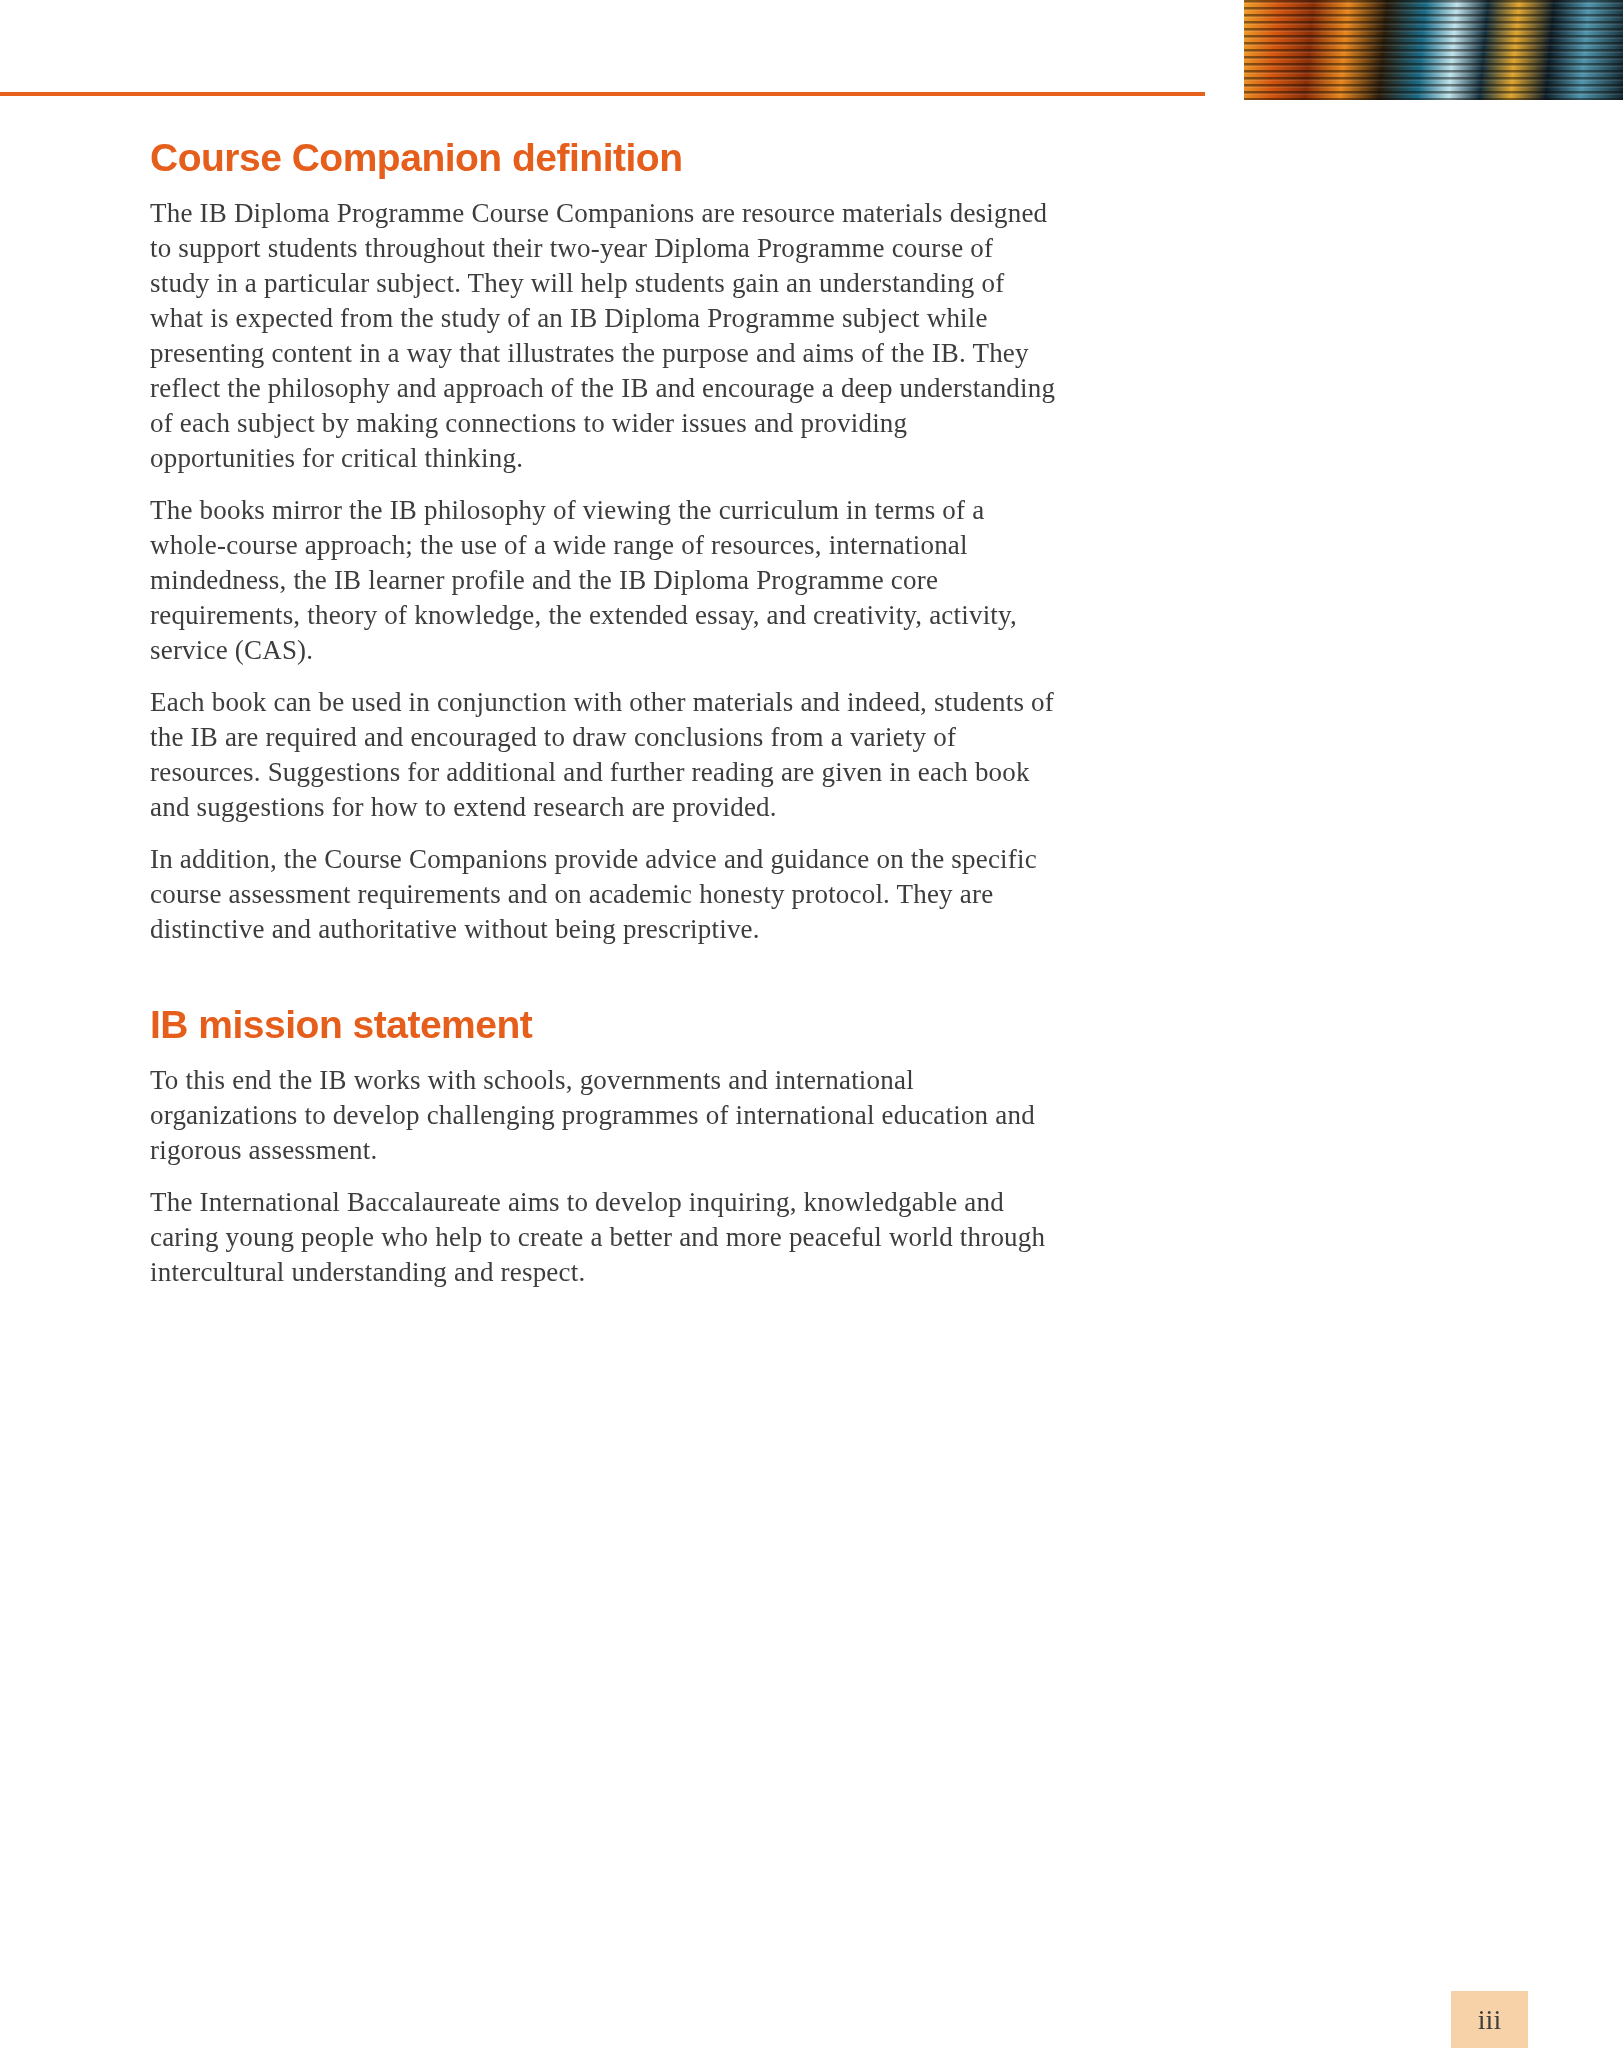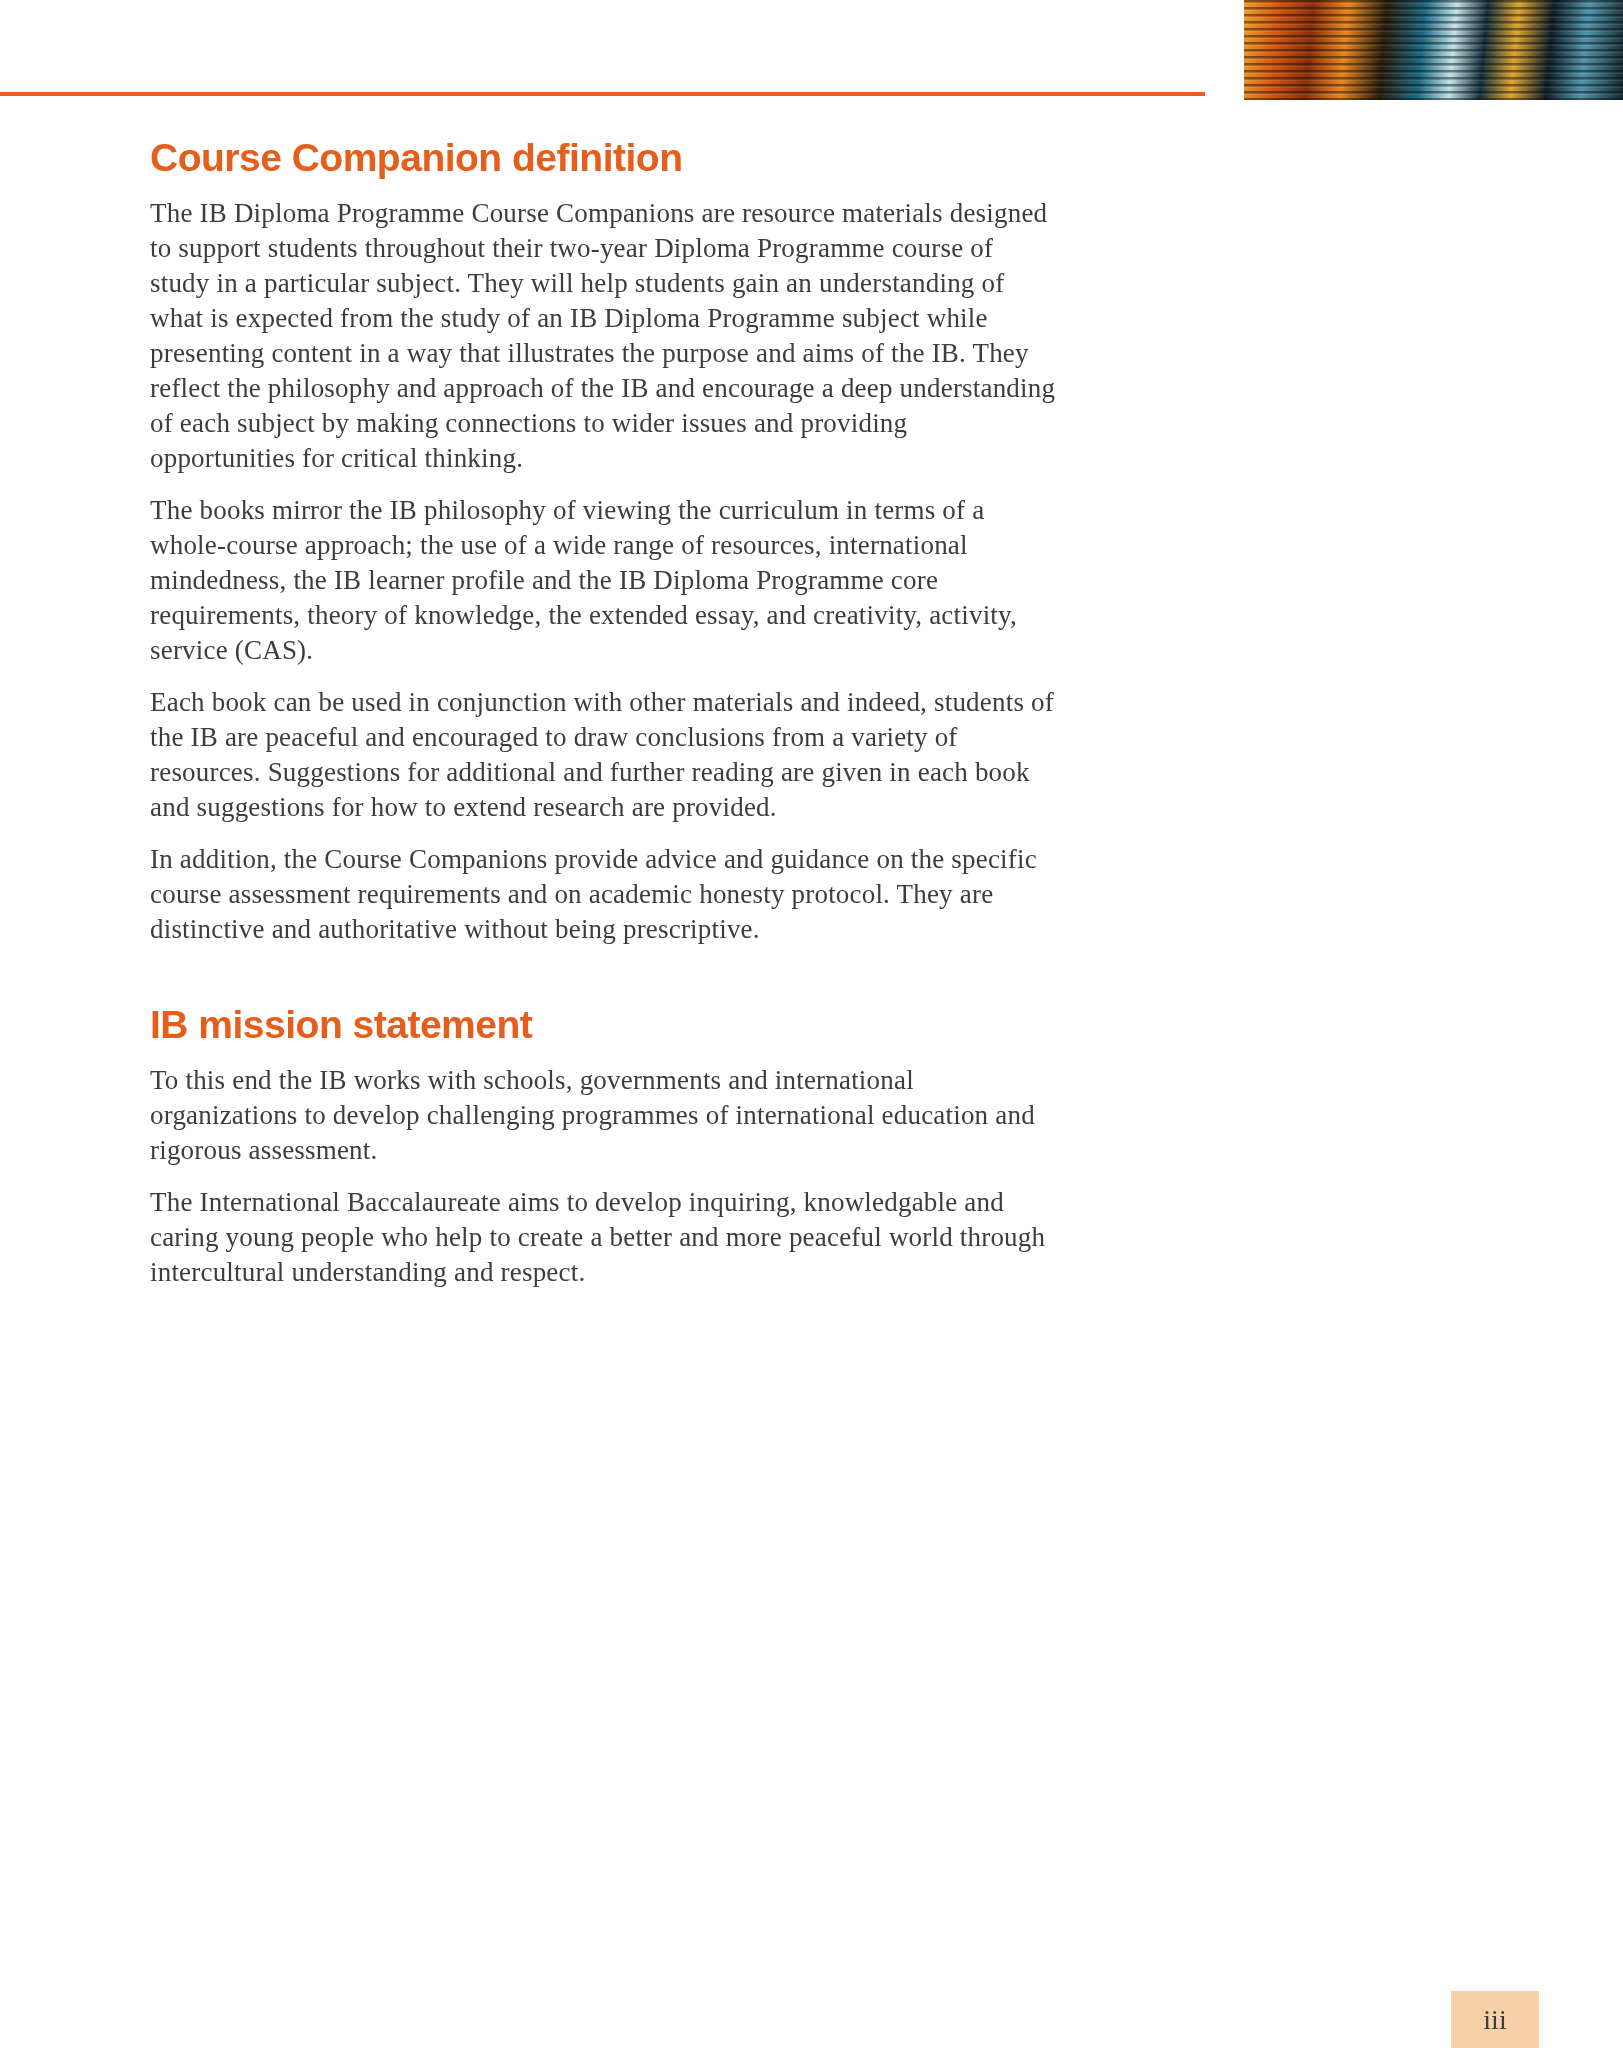--- a/index.html
+++ b/index.html
@@ -71,21 +71,21 @@
     letter-spacing: 0.2px;
     color: #3d3d3d;
     margin: 0 3px 17px 0;
   }
 
   
   .folio {
     position: absolute;
     left: 1451px;
     top: 1991px;
-    width: 88px;
+    width: 77px;
     height: 57px;
     background: #f7d2a9;
     display: flex;
     align-items: center;
     justify-content: center;
   }
   .folio-number {
     font-family: "Liberation Serif", serif;
     font-size: 28px;
     color: #3d3d3d;
@@ -99,21 +99,21 @@
   <div class="top-rule"></div>
 
   <div class="hero-image"></div>
 
   <main class="content">
 
     <section class="section-definition">
       <h1 class="heading">Course Companion definition</h1>
       <p class="para">The IB Diploma Programme Course Companions are resource materials designed to support students throughout their two-year Diploma Programme course of study in a particular subject. They will help students gain an understanding of what is expected from the study of an IB Diploma Programme subject while presenting content in a way that illustrates the purpose and aims of the IB. They reflect the philosophy and approach of the IB and encourage a deep understanding of each subject by making connections to wider issues and providing opportunities for critical thinking.</p>
       <p class="para">The books mirror the IB philosophy of viewing the curriculum in terms of a whole-course approach; the use of a wide range of resources, international mindedness, the IB learner profile and the IB Diploma Programme core requirements, theory of knowledge, the extended essay, and creativity, activity, service (CAS).</p>
-      <p class="para">Each book can be used in conjunction with other materials and indeed, students of the IB are peaceful and encouraged to draw conclusions from a variety of resources. Suggestions for additional and further reading are given in each book and suggestions for how to extend research are provided.</p>
+      <p class="para">Each book can be used in conjunction with other materials and indeed, students of the IB are required and encouraged to draw conclusions from a variety of resources. Suggestions for additional and further reading are given in each book and suggestions for how to extend research are provided.</p>
       <p class="para">In addition, the Course Companions provide advice and guidance on the specific course assessment requirements and on academic honesty protocol. They are distinctive and authoritative without being prescriptive.</p>
     </section>
 
     <section class="section-mission">
       <h1 class="heading">IB mission statement</h1>
       <p class="para">To this end the IB works with schools, governments and international organizations to develop challenging programmes of international education and rigorous assessment.</p>
       <p class="para">The International Baccalaureate aims to develop inquiring, knowledgable and caring young people who help to create a better and more peaceful world through intercultural understanding and respect.</p>
     </section>
 
   </main>

